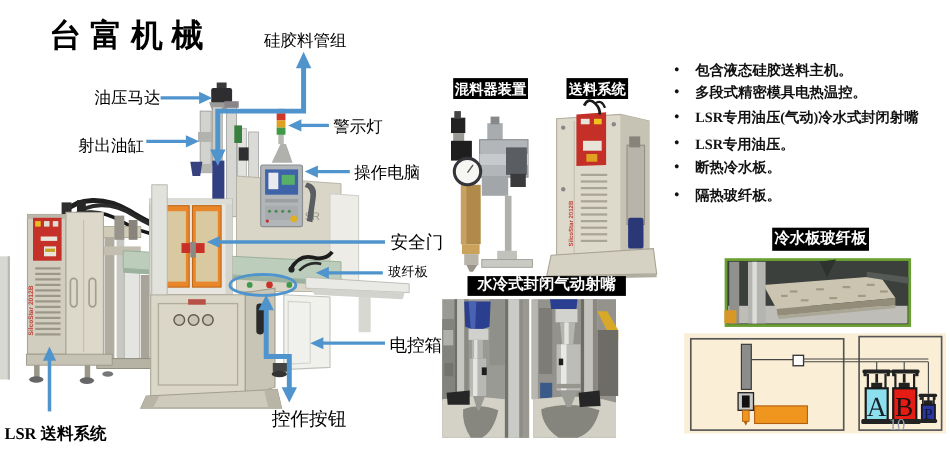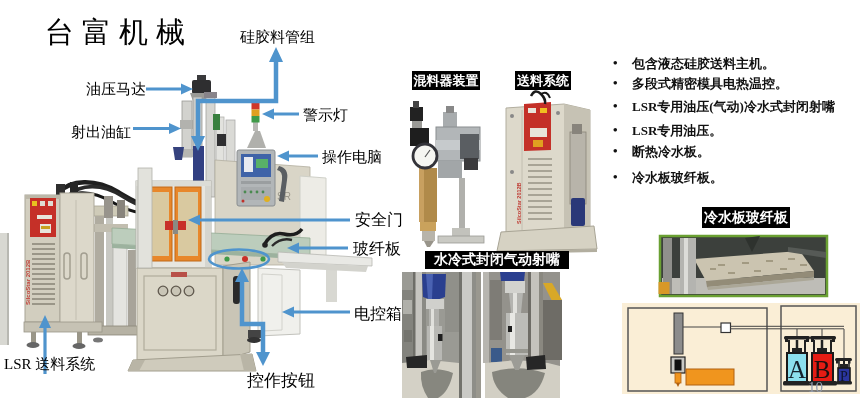--- a/index.html
+++ b/index.html
@@ -2,21 +2,21 @@
 <html><head>
 <meta charset="utf-8">
 <style>
 html,body{margin:0;padding:0;}
 body{width:864px;height:419px;position:relative;background:#ffffff;overflow:hidden;
      font-family:"Liberation Serif",serif;}
 .abs{position:absolute;white-space:nowrap;}
 .lbl{font-size:15px;color:#000;}
 .blk{background:#000;color:#fff;font-weight:700;text-align:center;}
 .bul{font-size:13px;font-weight:700;color:#111;}
-#title{left:45px;top:13px;font-size:29px;font-weight:400;letter-spacing:8px;color:#000;}
+#title{left:45px;top:13px;font-size:29px;font-weight:700;letter-spacing:8px;color:#000;}
 </style>
 </head>
 <body>
 <svg class="abs" style="left:0;top:0" width="864" height="419" viewBox="0 0 864 419">
 
 <g>
   <rect x="0" y="233" width="9" height="112" fill="#d8d8d2"></rect>
   <rect x="7" y="233" width="2" height="112" fill="#b8b8b2"></rect>
 
   <path d="M60,192 C70,180 95,178 118,192 C130,199 138,204 146,206" stroke="#1f1f1f" stroke-width="4.5" fill="none"></path>
@@ -402,36 +402,36 @@
 </svg>
 
 <div class="abs" id="title">台富机械</div>
 
 <div class="abs lbl" style="left:240px;top:28px;">硅胶料管组</div>
 <div class="abs lbl" style="left:86px;top:80px;">油压马达</div>
 <div class="abs lbl" style="left:303px;top:106px;">警示灯</div>
 <div class="abs lbl" style="left:71px;top:123px;">射出油缸</div>
 <div class="abs lbl" style="left:322px;top:148px;">操作电脑</div>
 <div class="abs lbl" style="left:355px;top:210px;font-size:16px;">安全门</div>
-<div class="abs lbl" style="left:353px;top:239px;font-size:16px;">玻纤板</div>
+<div class="abs lbl" style="left:353px;top:239px;font-size:12px;">玻纤板</div>
 <div class="abs lbl" style="left:354px;top:304px;font-size:16px;">电控箱</div>
 <div class="abs lbl" style="left:247px;top:369px;font-size:17px;">控作按钮</div>
-<div class="abs lbl" style="left:4px;top:355px;font-size:15px;font-weight:400;">LSR 送料系统</div>
+<div class="abs lbl" style="left:4px;top:385px;font-size:15px;font-weight:700;">LSR 送料系统</div>
 
 <div class="abs blk" style="left:412px;top:71px;width:68px;height:19px;font-size:13px;line-height:19px;">混料器装置</div>
 <div class="abs blk" style="left:515px;top:71px;width:56px;height:19px;font-size:13px;line-height:19px;">送料系统</div>
 <div class="abs blk" style="left:425px;top:251px;width:144px;height:18px;font-size:14px;line-height:18px;">水冷式封闭气动射嘴</div>
 <div class="abs blk" style="left:702px;top:207px;width:88px;height:21px;font-size:14px;line-height:21px;">冷水板玻纤板</div>
 
 <div class="abs bul" style="left:613px;top:55px;">•</div>
 <div class="abs bul" style="left:632px;top:55px;">包含液态硅胶送料主机。</div>
 <div class="abs bul" style="left:613px;top:75px;">•</div>
 <div class="abs bul" style="left:632px;top:75px;">多段式精密模具电热温控。</div>
 <div class="abs bul" style="left:613px;top:98px;">•</div>
 <div class="abs bul" style="left:632px;top:98px;">LSR专用油压(气动)冷水式封闭射嘴</div>
 <div class="abs bul" style="left:613px;top:122px;">•</div>
 <div class="abs bul" style="left:632px;top:122px;">LSR专用油压。</div>
 <div class="abs bul" style="left:613px;top:143px;">•</div>
 <div class="abs bul" style="left:632px;top:143px;">断热冷水板。</div>
 <div class="abs bul" style="left:613px;top:169px;">•</div>
-<div class="abs bul" style="left:632px;top:169px;">冷水板玻纤板。</div>
+<div class="abs bul" style="left:632px;top:169px;">隔热玻纤板。</div>
 
 <div class="abs" style="left:808px;top:379px;font-size:15px;color:#95a0b2;">10</div>
 
 </body></html>

